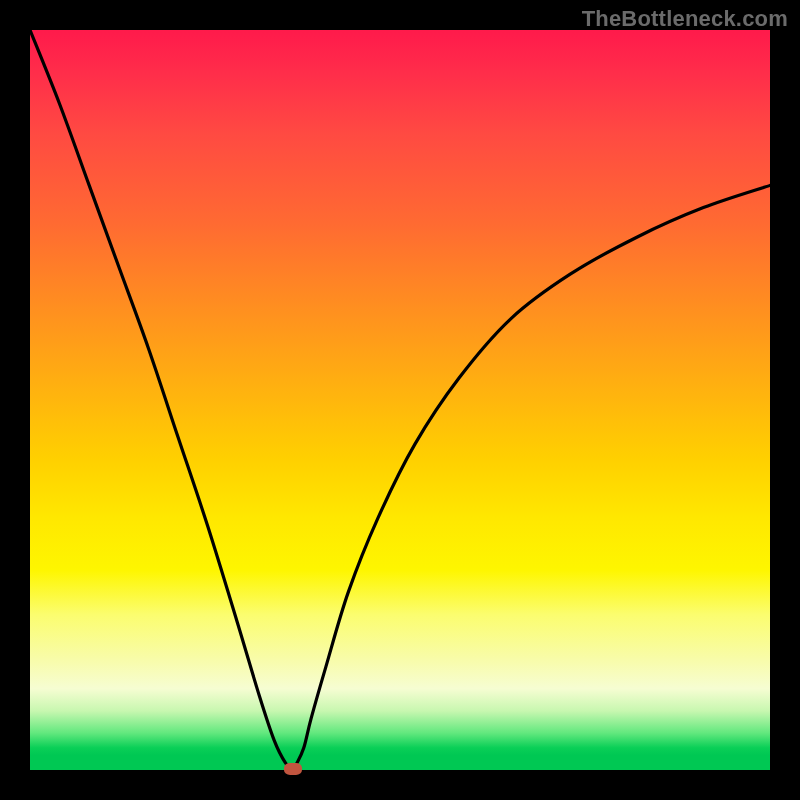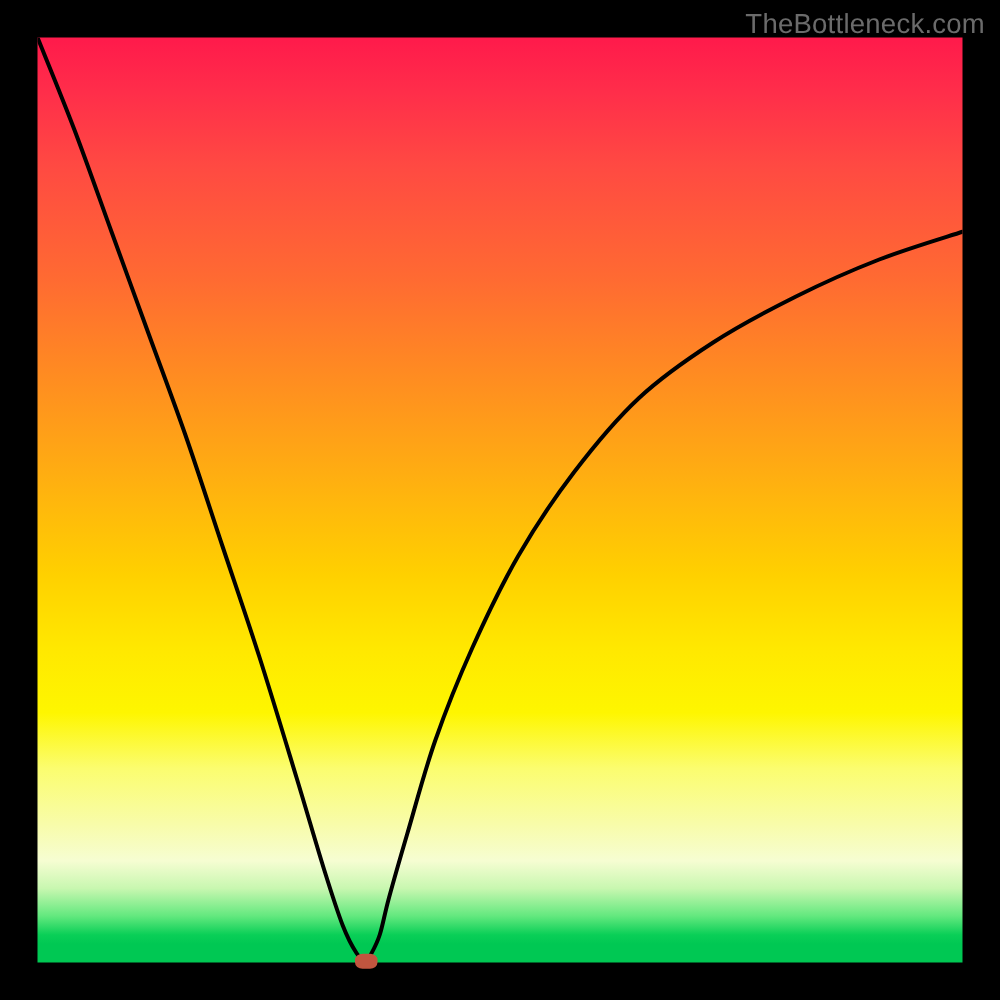--- a/index.html
+++ b/index.html
@@ -51,21 +51,21 @@
     left: 0;
     top: 0;
     width: 740px;
     height: 740px;
   }
   .watermark {
     position: absolute;
     top: 6px;
     right: 12px;
     font-size: 22px;
-    font-weight: 400;
+    font-weight: 700;
     color: #6b6b6b;
     letter-spacing: 0.2px;
     user-select: none;
   }
   .min-marker {
     position: absolute;
     width: 18px;
     height: 12px;
     border-radius: 6px / 5px;
     background: #c1553f;

